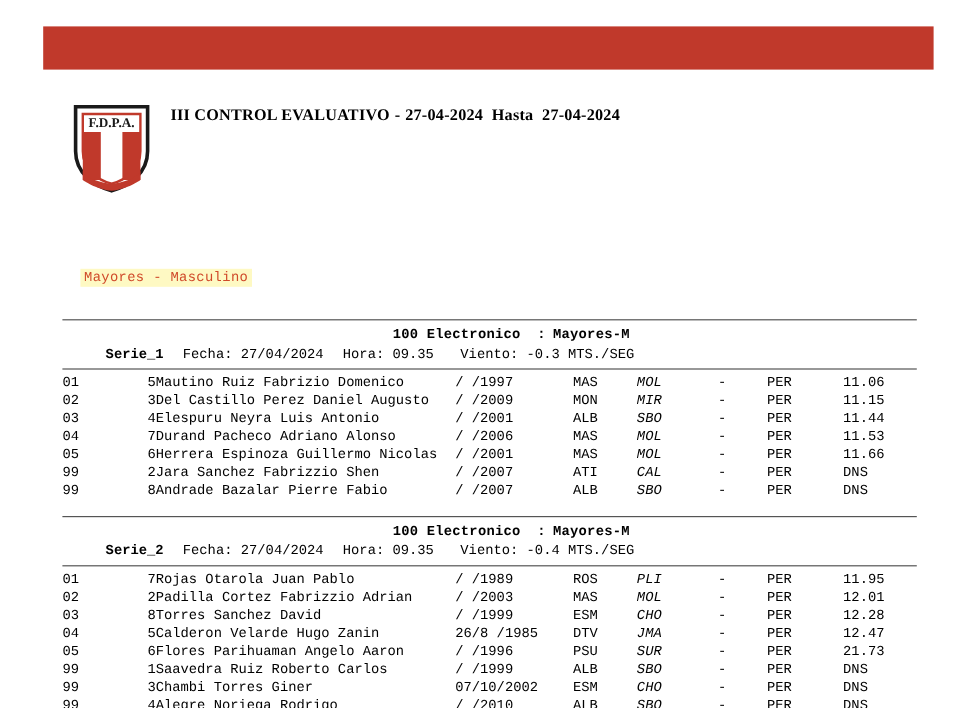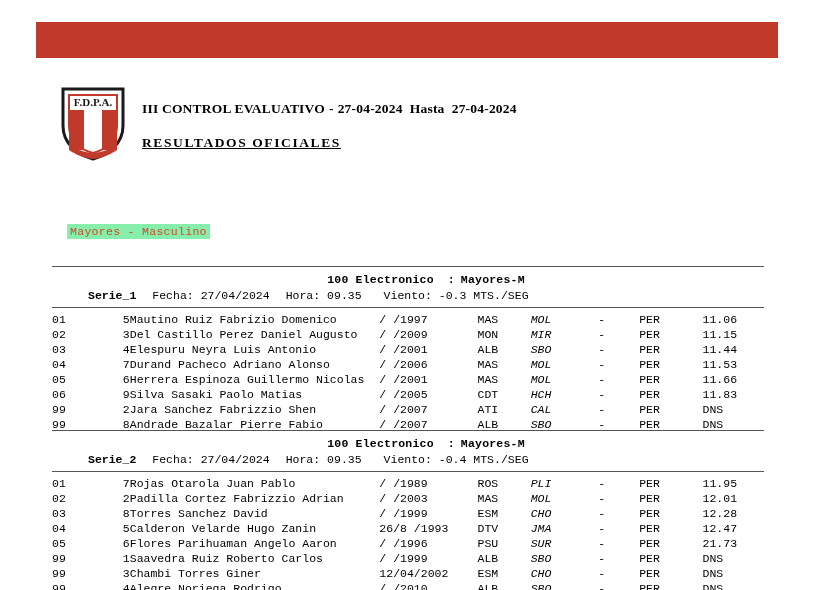--- a/index.html
+++ b/index.html
@@ -44,21 +44,20 @@
     top: 88px;
     width: 620px;
   }
   .title-line {
     font-family: "Liberation Serif", serif;
     font-weight: bold;
     font-size: 13.5px;
     letter-spacing: 0.2px;
     white-space: nowrap;
     margin-bottom: 16px;
-    margin-top: 13px;
   }
   .title-line .sep { padding: 0 4px; }
   .fed-line {
     font-family: "Liberation Serif", serif;
     font-weight: bold;
     font-size: 13.5px;
     letter-spacing: 1.6px;
     text-decoration: underline;
     white-space: nowrap;
     margin-bottom: 12px;
@@ -71,21 +70,21 @@
     letter-spacing: 1.6px;
     text-decoration: underline;
     white-space: nowrap;
     display: inline-block;
   }
   
   .category {
     position: absolute;
     left: 67px;
     top: 224px;
-    background: #86efac;
+    background: #fef9c3;
     color: #d04a2a;
     font-family: "Liberation Mono", monospace;
     font-size: 11.5px;
     letter-spacing: 0.3px;
     padding: 1px 3px;
     white-space: nowrap;
   }
   
   .event {
     position: absolute;
@@ -164,21 +163,20 @@
       <path d="M9 56 C9 60 20 66 33 67 C46 66 57 60 57 56 L57 64 C57 64 46 72 33 73 C20 72 9 64 9 64 Z" fill="#c0392b"></path>
       <rect x="26" y="30" width="14" height="22" fill="#ffffff"></rect>
       <text x="33" y="20" font-family="Liberation Serif, serif" font-size="11" font-weight="bold" fill="#1a1a1a" text-anchor="middle">F.D.P.A.</text>
     </svg>
   </div>
 
   <div class="header-block">
     <div class="title-line">
       <span>III CONTROL EVALUATIVO</span><span class="sep">-</span><span>27-04-2024</span>&nbsp;&nbsp;<span>Hasta</span>&nbsp;&nbsp;<span>27-04-2024</span>
     </div>
-    <div><span class="res-line">RESULTADOS OFICIALES</span></div>
   </div>
 
   <div class="category">Mayores - Masculino</div>
 
   <div class="event event-1">
     <div class="rule"></div>
     <div class="event-head">
       <span class="ev-name">100 Electronico</span><span class="ev-colon">:</span><span class="ev-cat">Mayores-M</span>
     </div>
     <div class="serie-line">
@@ -236,31 +234,20 @@
           <td class="c-dor">6</td>
           <td class="c-name">Herrera Espinoza Guillermo Nicolas</td>
           <td class="c-fecha">/  /2001</td>
           <td class="c-club1">MAS</td>
           <td class="c-club2">MOL</td>
           <td class="c-dash">-</td>
           <td class="c-pais">PER</td>
           <td class="c-marca">11.66</td>
         </tr>
         <tr>
-          <td class="c-pos">06</td>
-          <td class="c-dor">9</td>
-          <td class="c-name">Silva Sasaki Paolo Matias</td>
-          <td class="c-fecha">/  /2005</td>
-          <td class="c-club1">CDT</td>
-          <td class="c-club2">HCH</td>
-          <td class="c-dash">-</td>
-          <td class="c-pais">PER</td>
-          <td class="c-marca">11.83</td>
-        </tr>
-        <tr>
           <td class="c-pos">99</td>
           <td class="c-dor">2</td>
           <td class="c-name">Jara Sanchez Fabrizzio Shen</td>
           <td class="c-fecha">/  /2007</td>
           <td class="c-club1">ATI</td>
           <td class="c-club2">CAL</td>
           <td class="c-dash">-</td>
           <td class="c-pais">PER</td>
           <td class="c-marca">DNS</td>
         </tr>
@@ -320,21 +307,21 @@
           <td class="c-club1">ESM</td>
           <td class="c-club2">CHO</td>
           <td class="c-dash">-</td>
           <td class="c-pais">PER</td>
           <td class="c-marca">12.28</td>
         </tr>
         <tr>
           <td class="c-pos">04</td>
           <td class="c-dor">5</td>
           <td class="c-name">Calderon Velarde Hugo Zanin</td>
-          <td class="c-fecha">26/8 /1993</td>
+          <td class="c-fecha">26/8 /1985</td>
           <td class="c-club1">DTV</td>
           <td class="c-club2">JMA</td>
           <td class="c-dash">-</td>
           <td class="c-pais">PER</td>
           <td class="c-marca">12.47</td>
         </tr>
         <tr>
           <td class="c-pos">05</td>
           <td class="c-dor">6</td>
           <td class="c-name">Flores Parihuaman Angelo Aaron</td>
@@ -353,21 +340,21 @@
           <td class="c-club1">ALB</td>
           <td class="c-club2">SBO</td>
           <td class="c-dash">-</td>
           <td class="c-pais">PER</td>
           <td class="c-marca">DNS</td>
         </tr>
         <tr>
           <td class="c-pos">99</td>
           <td class="c-dor">3</td>
           <td class="c-name">Chambi Torres Giner</td>
-          <td class="c-fecha">12/04/2002</td>
+          <td class="c-fecha">07/10/2002</td>
           <td class="c-club1">ESM</td>
           <td class="c-club2">CHO</td>
           <td class="c-dash">-</td>
           <td class="c-pais">PER</td>
           <td class="c-marca">DNS</td>
         </tr>
         <tr>
           <td class="c-pos">99</td>
           <td class="c-dor">4</td>
           <td class="c-name">Alegre Noriega Rodrigo</td>

